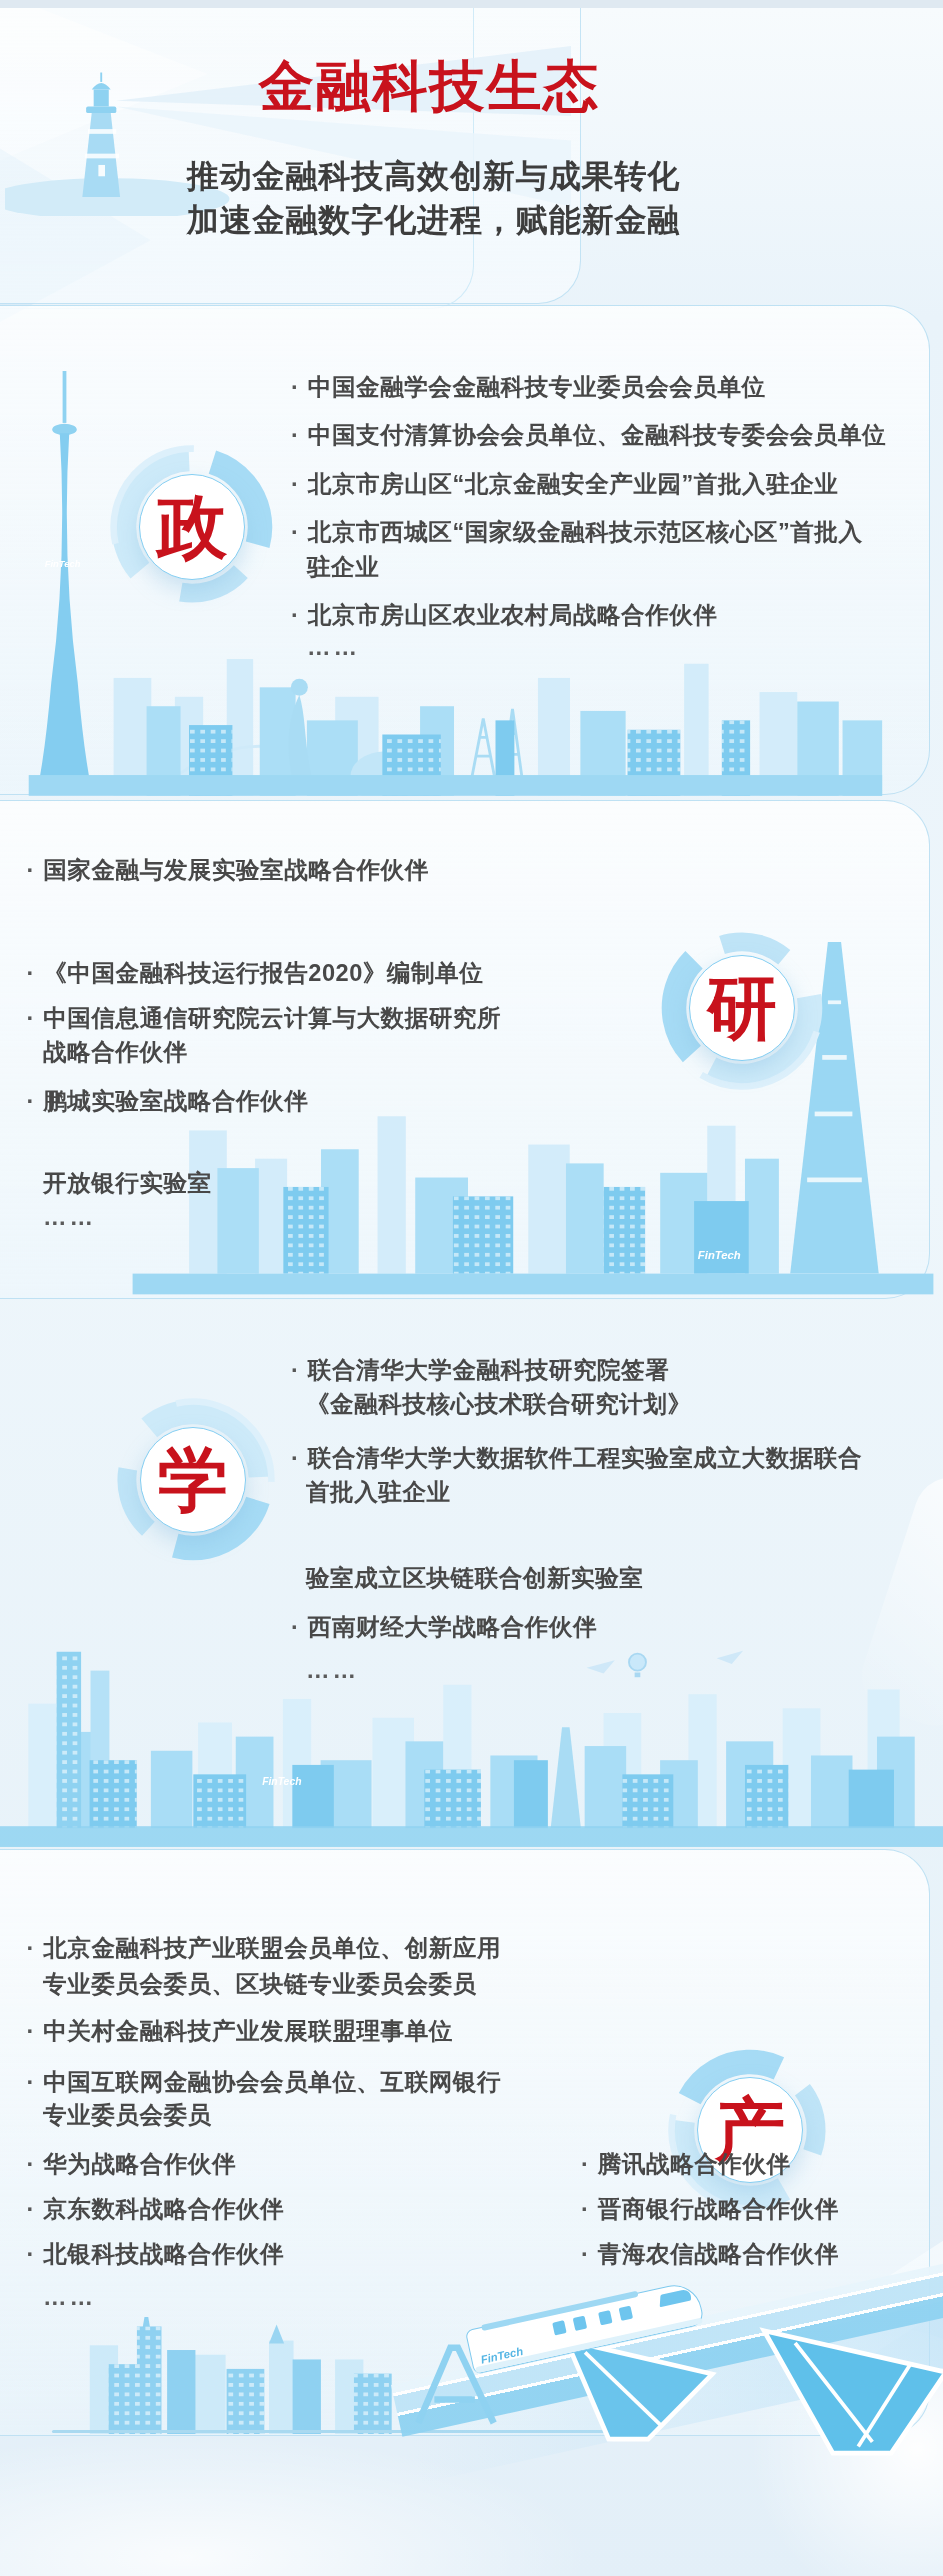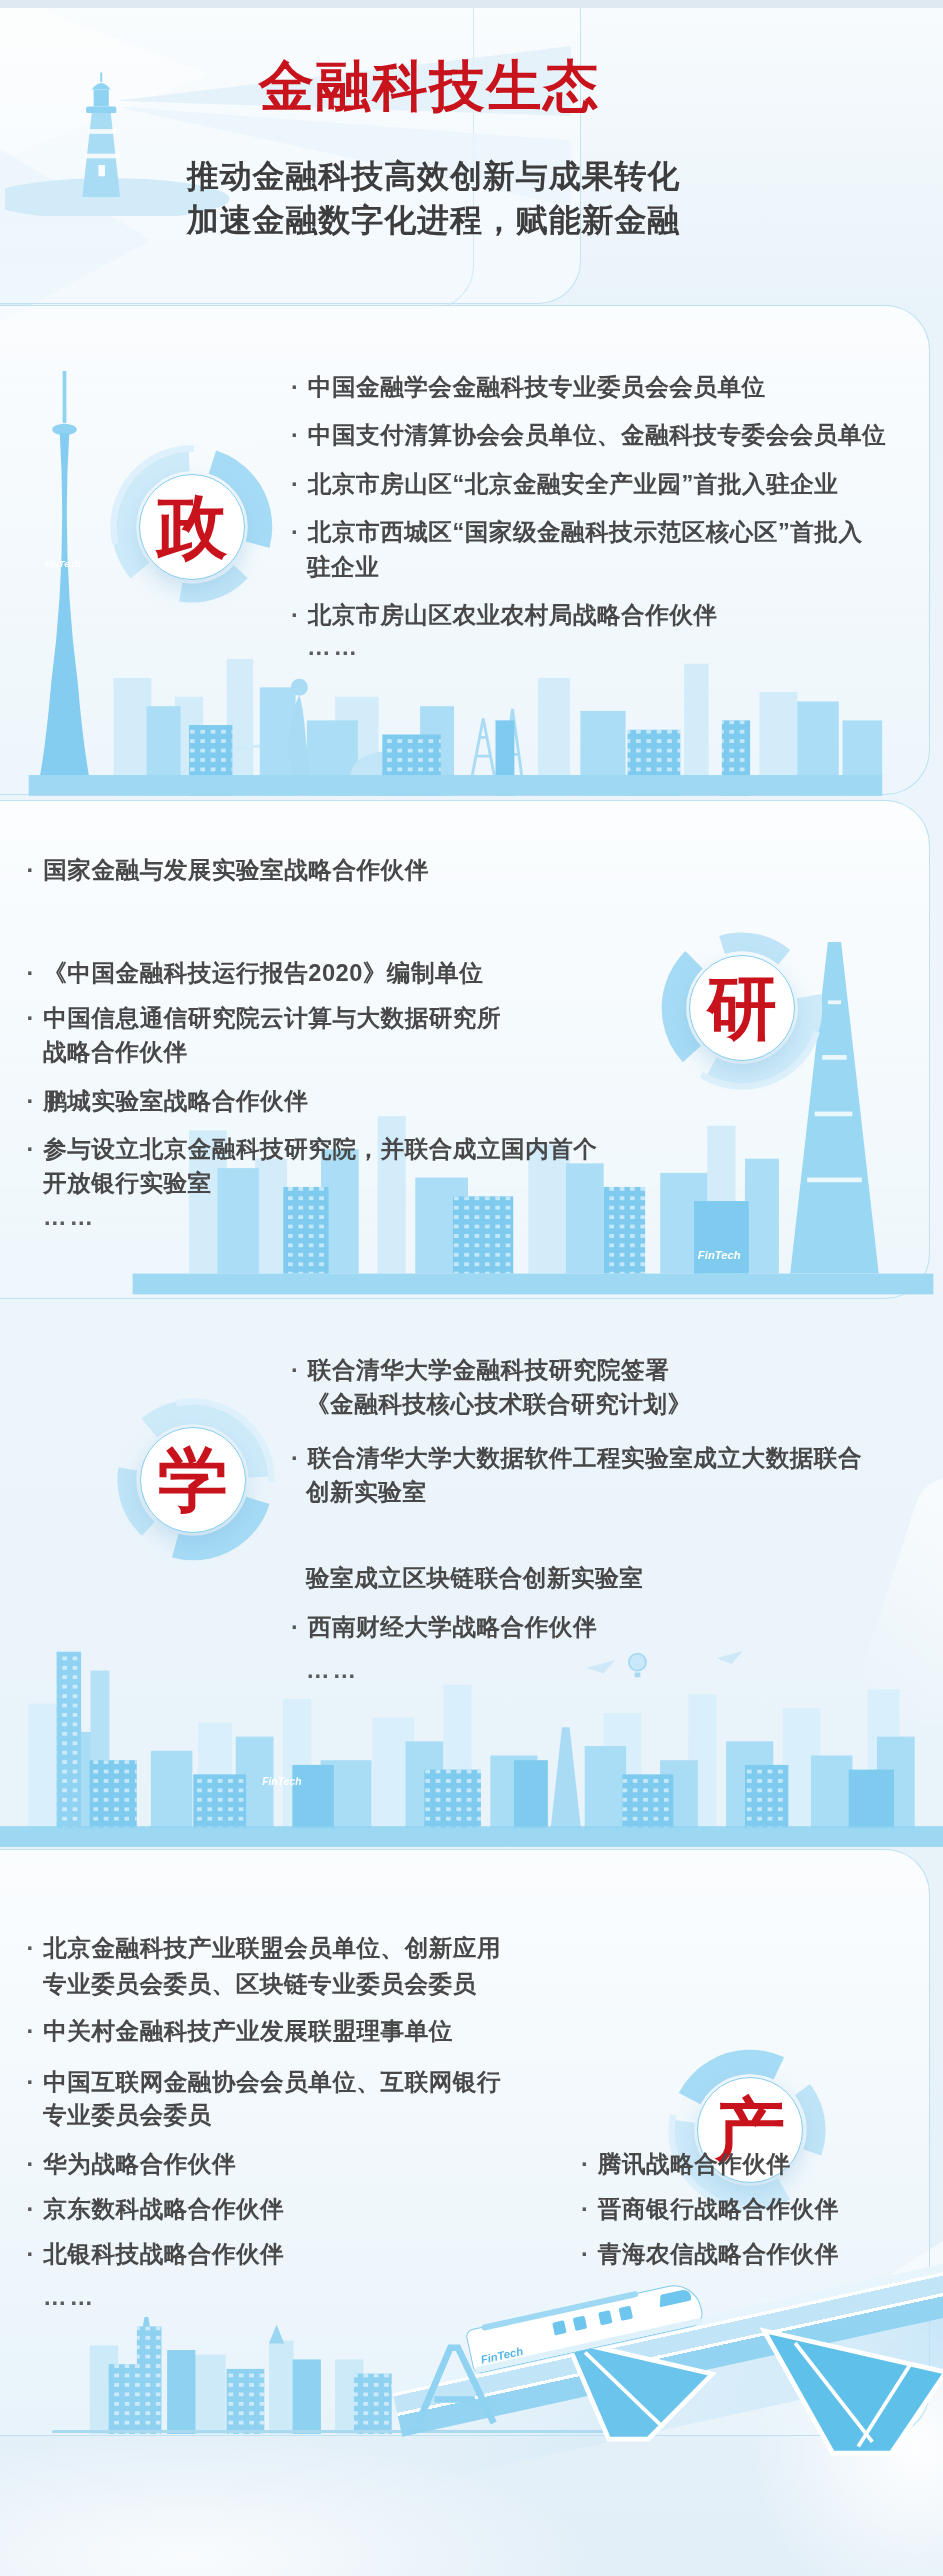--- a/index.html
+++ b/index.html
@@ -332,28 +332,27 @@
   <div class="line b" style="left:291px;top:509px;">北京市西城区“国家级金融科技示范区核心区”首批入</div>
   <div class="line" style="left:307px;top:544px;">驻企业</div>
   <div class="line b" style="left:291px;top:592px;">北京市房山区农业农村局战略合作伙伴</div>
   <div class="line ell" style="left:307px;top:624px;">……</div>
 
   <div class="line b" style="left:26.4px;top:847px;">国家金融与发展实验室战略合作伙伴</div>
   <div class="line b" style="left:26.4px;top:950px;">《中国金融科技运行报告2020》编制单位</div>
   <div class="line b" style="left:26.4px;top:995px;">中国信息通信研究院云计算与大数据研究所</div>
   <div class="line" style="left:43px;top:1029px;">战略合作伙伴</div>
   <div class="line b" style="left:26.4px;top:1078px;">鹏城实验室战略合作伙伴</div>
-  <div class="line b" style="left:26.4px;top:1126px;">参与设立北京金融科技研究院，并联合成立国内首个</div>
   <div class="line" style="left:43px;top:1160px;">开放银行实验室</div>
   <div class="line ell" style="left:43px;top:1194px;">……</div>
 
   <div class="line b" style="left:291px;top:1347px;">联合清华大学金融科技研究院签署</div>
   <div class="line" style="left:306px;top:1381px;">《金融科技核心技术联合研究计划》</div>
   <div class="line b" style="left:291px;top:1435px;">联合清华大学大数据软件工程实验室成立大数据联合</div>
-  <div class="line" style="left:306px;top:1469px;">创新实验室</div>
+  <div class="line" style="left:306px;top:1469px;">首批入驻企业</div>
   <div class="line" style="left:306px;top:1555px;">验室成立区块链联合创新实验室</div>
   <div class="line b" style="left:291px;top:1604px;">西南财经大学战略合作伙伴</div>
   <div class="line ell" style="left:306px;top:1647px;">……</div>
 
   <div class="line b" style="left:26.4px;top:1925px;">北京金融科技产业联盟会员单位、创新应用</div>
   <div class="line" style="left:43px;top:1961px;">专业委员会委员、区块链专业委员会委员</div>
   <div class="line b" style="left:26.4px;top:2008px;">中关村金融科技产业发展联盟理事单位</div>
   <div class="line b" style="left:26.4px;top:2059px;">中国互联网金融协会会员单位、互联网银行</div>
   <div class="line" style="left:43px;top:2092px;">专业委员会委员</div>
 

